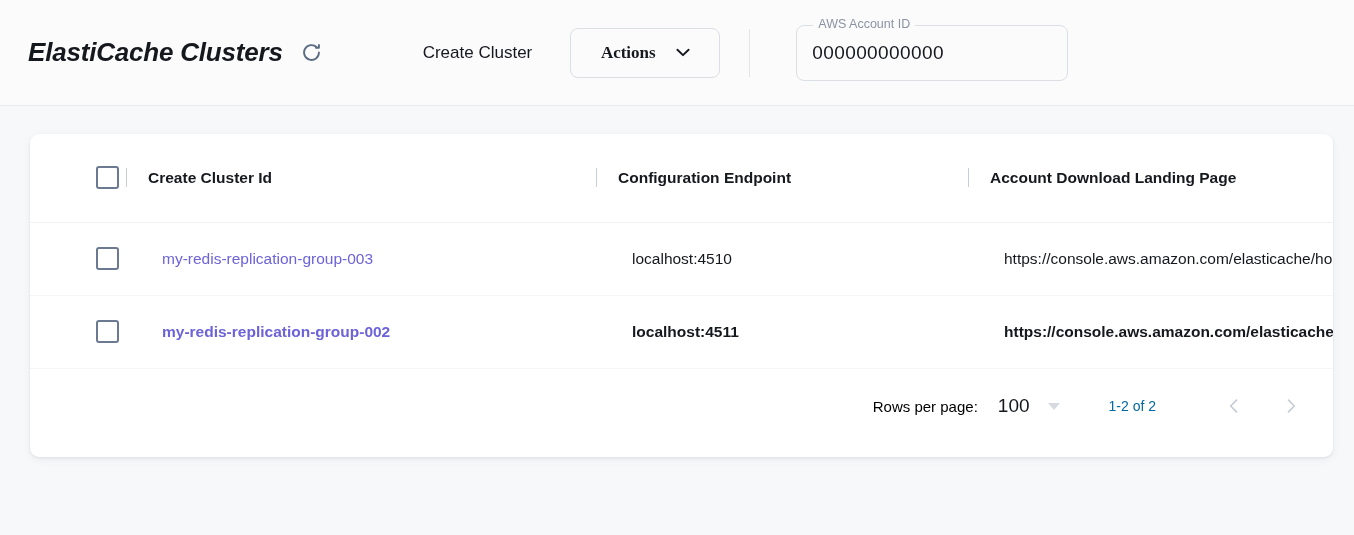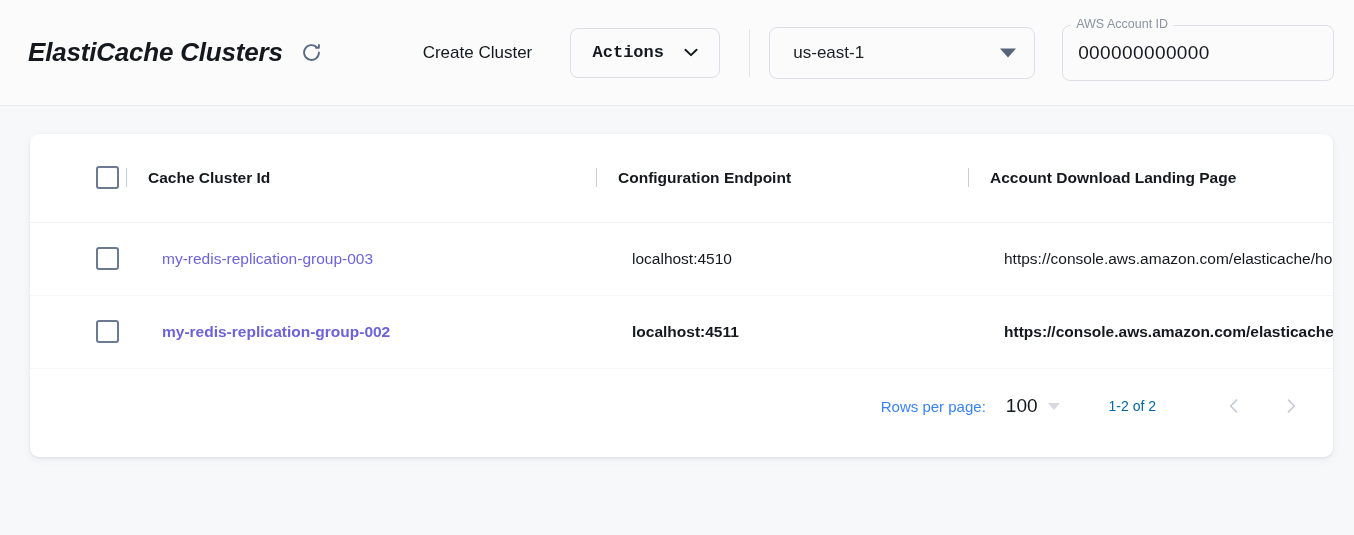--- a/index.html
+++ b/index.html
@@ -38,21 +38,21 @@
     font-family: inherit; white-space: nowrap; padding: 6px 4px;
   }
 
   .actions-btn {
     margin-left: 34px;
     height: 50px; min-width: 150px;
     display: flex; align-items: center; justify-content: center; gap: 20px;
     border: 1px solid #dcdfe4; border-radius: 8px;
     background: #fbfbfc; cursor: pointer;
     font-size: 17px; font-weight: 600; color: #15181d;
-    font-family: Liberation Mono, monospace; padding: 0 20px;
+    font-family: Liberation Serif, serif; padding: 0 20px;
   }
   .chev { width: 14px; height: 9px; flex: none; color: #15181d; }
 
   .divider-v {
     width: 1px; height: 48px; background: #e3e5e9;
     margin: 0 19px 0 29px; flex: none;
   }
 
   .region-select {
     position: relative; height: 52px; width: 266px;
@@ -70,21 +70,21 @@
   }
 
   .account-field {
     position: relative; margin-left: 27px;
     height: 56px; width: 272px;
     border: 1px solid #dcdfe4; border-radius: 8px;
     background: #fbfbfc;
     display: flex; align-items: center; padding: 0 15px;
   }
   .account-label {
-    position: absolute; top: -9px; left: 8px;
+    position: absolute; top: -9px; left: 16px;
     background: #fbfbfc; padding: 0 5px;
     font-size: 12.5px; color: #8b93a1; white-space: nowrap;
   }
   .account-value { font-size: 19px; color: #15181d; letter-spacing: 0.4px; }
 
   
   .card {
     position: absolute; left: 30px; top: 134px;
     width: 1303px; height: 323px;
     background: #ffffff; border-radius: 9px;
@@ -132,23 +132,23 @@
     width: 23px; height: 23px;
     border: 2px solid #6b7a90; border-radius: 3px;
     background: #fff; cursor: pointer; display: block;
   }
 
   
   .pager {
     display: flex; align-items: center; justify-content: flex-end;
     height: 75px; padding-right: 22px; gap: 0;
   }
-  .rpp-label { font-size: 15px; color: #3b82f6; }
+  .rpp-label { font-size: 15px; color: #000000; }
   .rpp-select {
-    display: flex; align-items: center; gap: 10px;
+    display: flex; align-items: center; gap: 18px;
     margin-left: 20px; cursor: pointer;
   }
   .rpp-value { font-size: 19px; color: #15181d; }
   .rpp-caret {
     width: 0; height: 0;
     border-left: 6px solid transparent; border-right: 6px solid transparent;
     border-top: 7px solid #d6dae0;
   }
   .range-label { font-size: 14px; color: #0369a1; margin-left: 49px; }
   .nav-btn {
@@ -178,24 +178,20 @@
 
   <button class="actions-btn">
     <span>Actions</span>
     <svg class="chev" viewBox="0 0 16 10" fill="none" stroke="currentColor" stroke-width="2.2" stroke-linecap="round" stroke-linejoin="round">
       <polyline points="1.6 1.8 8 8 14.4 1.8"></polyline>
     </svg>
   </button>
 
   <div class="divider-v"></div>
 
-  <div class="region-select">
-    <span>us-east-1</span>
-    <span class="caret-down"></span>
-  </div>
 
   <div class="account-field">
     <span class="account-label">AWS Account ID</span>
     <span class="account-value">000000000000</span>
   </div>
 
 </div>
 
 <div class="card">
 
@@ -210,21 +206,21 @@
     <thead>
       <tr>
         <th class="th-check">
           <div class="th-inner cb-cell">
             <span class="checkbox"></span>
           </div>
         </th>
         <th>
           <div class="th-inner">
             <span class="sep"></span>
-            <span>Cache Cluster Id</span>
+            <span>Create Cluster Id</span>
           </div>
         </th>
         <th>
           <div class="th-inner">
             <span class="sep"></span>
             <span>Configuration Endpoint</span>
           </div>
         </th>
         <th>
           <div class="th-inner">

